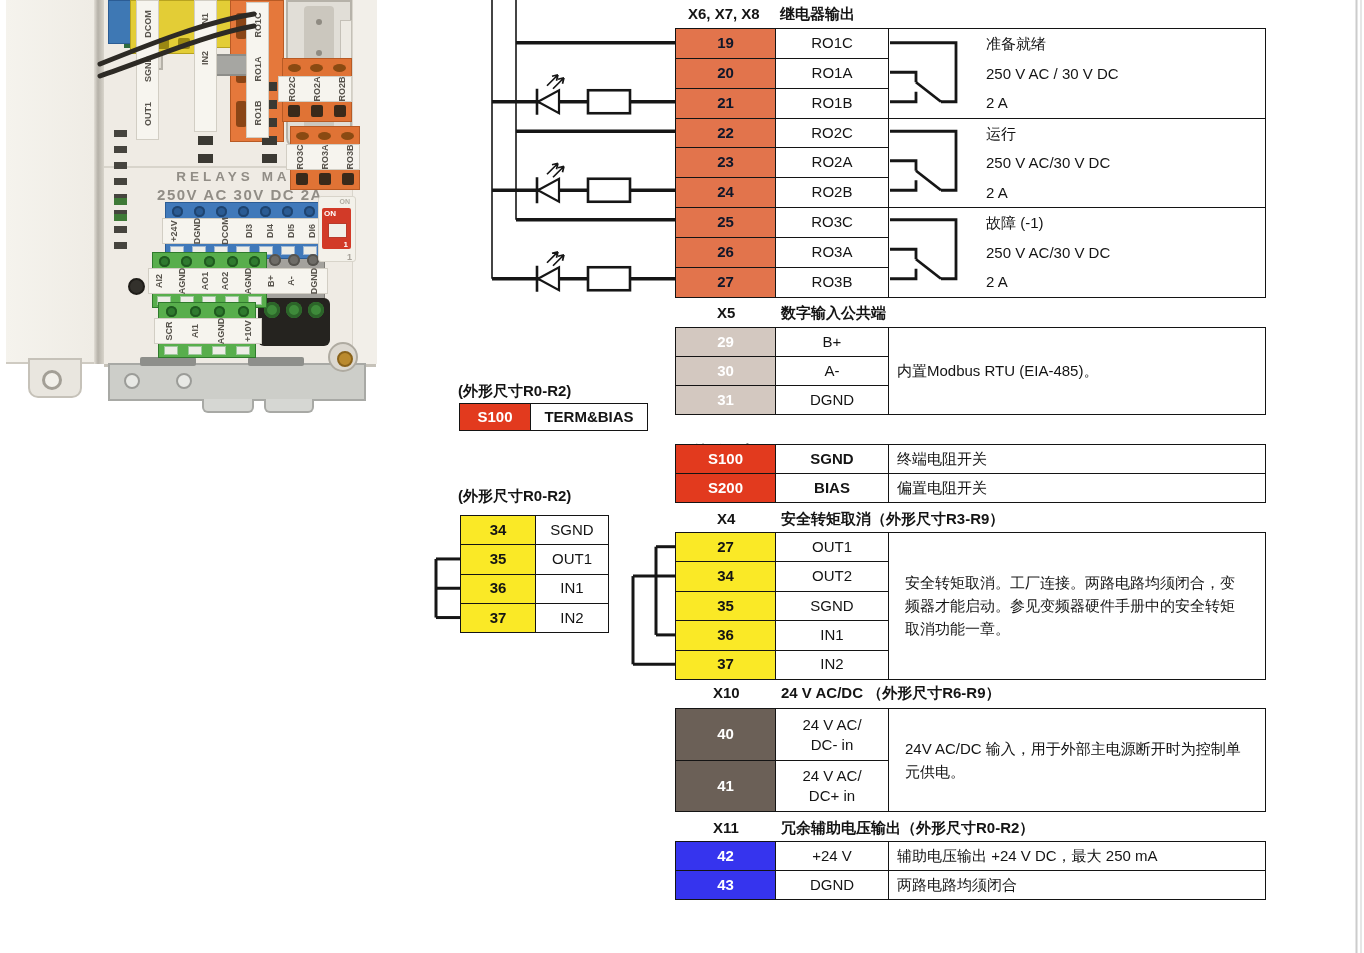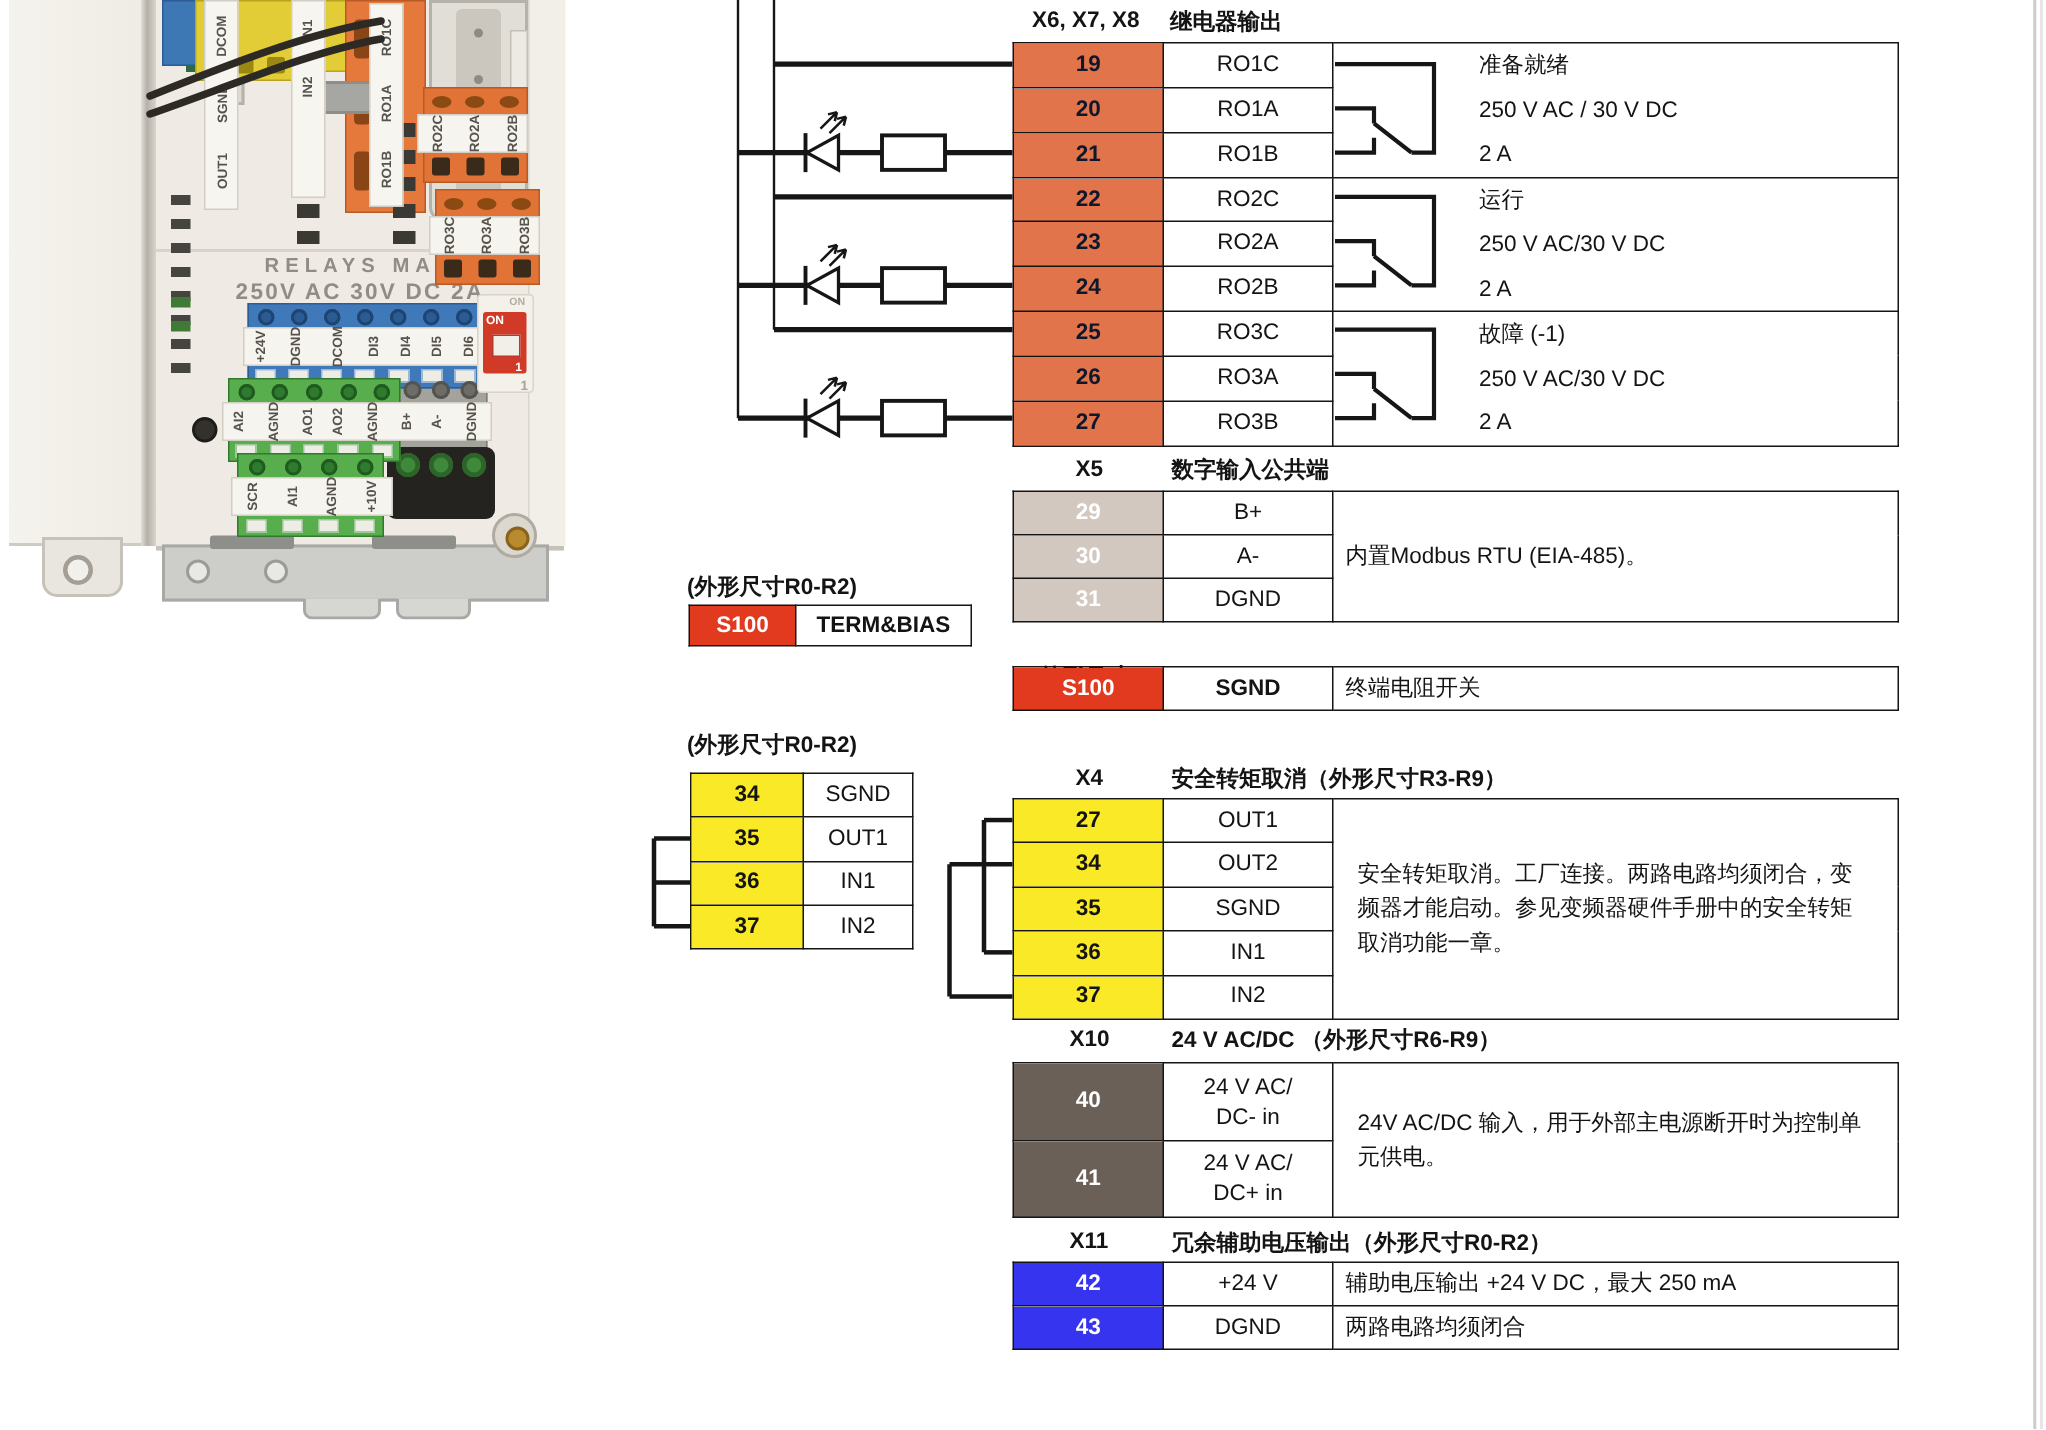--- a/index.html
+++ b/index.html
@@ -437,20 +437,25 @@
         <col style="width:100px">
         <col style="width:113px">
         <col style="width:377px">
       </colgroup>
     <tbody>
         <tr style="height:29px">
       <td class="num c-red">S100</td>
       <td class="bold">SGND</td>
       <td class="desc">终端电阻开关</td>
     </tr>
+    <tr style="height:29px">
+      <td class="num c-red">S200</td>
+      <td class="bold">BIAS</td>
+      <td class="desc">偏置电阻开关</td>
+    </tr>
   </tbody>
     </table>
 
   <table class="tt" style="left:675px;top:532px;">
     <colgroup>
         <col style="width:100px">
         <col style="width:113px">
         <col style="width:377px">
       </colgroup>
     <tbody>

